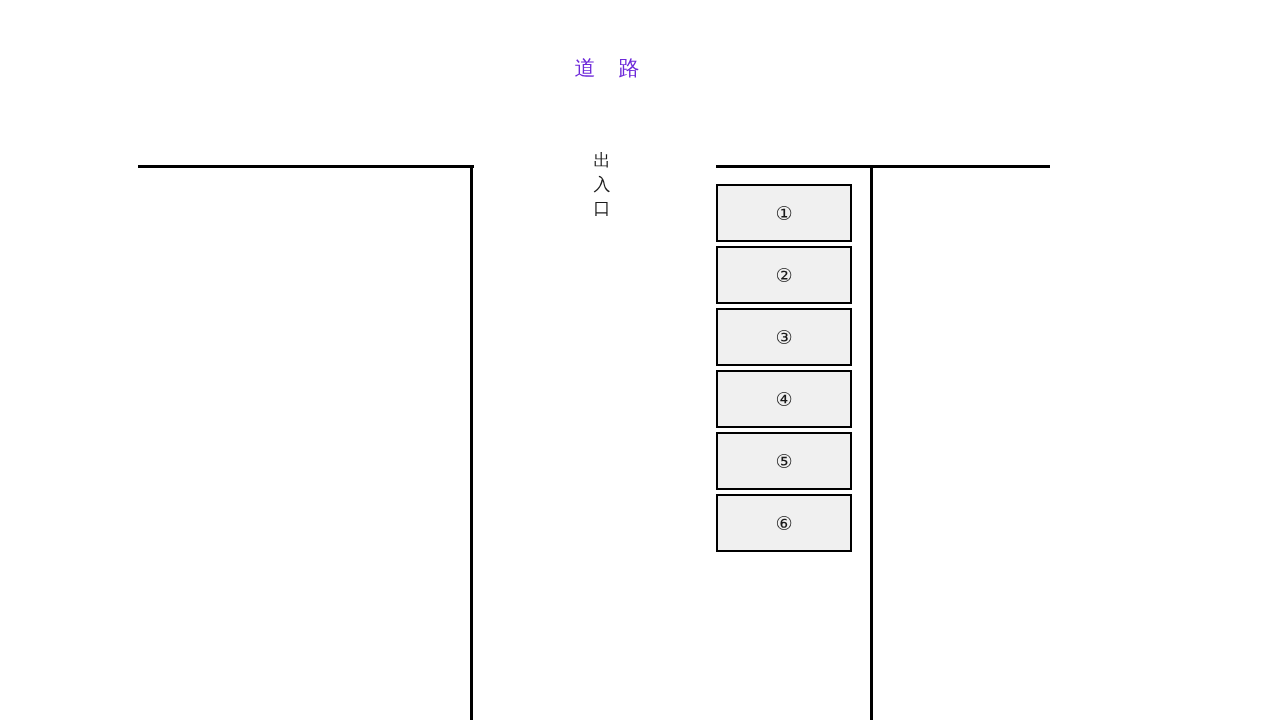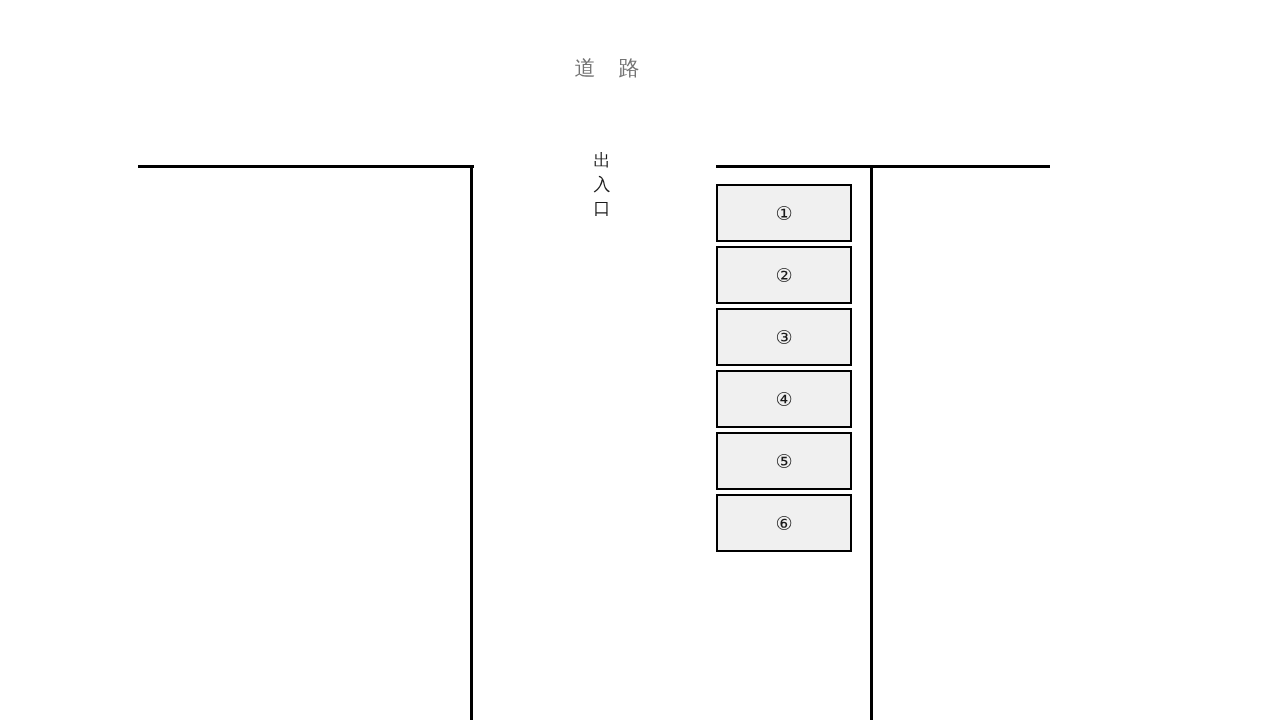--- a/index.html
+++ b/index.html
@@ -23,21 +23,21 @@
   
   .road-title {
     position: absolute;
     left: 0;
     top: 54px;
     width: 1215px;
     text-align: center;
     font-size: 21px;
     line-height: 28px;
     letter-spacing: 1px;
-    color: #737373;
+    color: #6d28d9;
     white-space: pre;
   }
   .gate-label {
     position: absolute;
     left: 590px;
     top: 148px;
     width: 24px;
     font-size: 17px;
     line-height: 24px;
     text-align: center;

